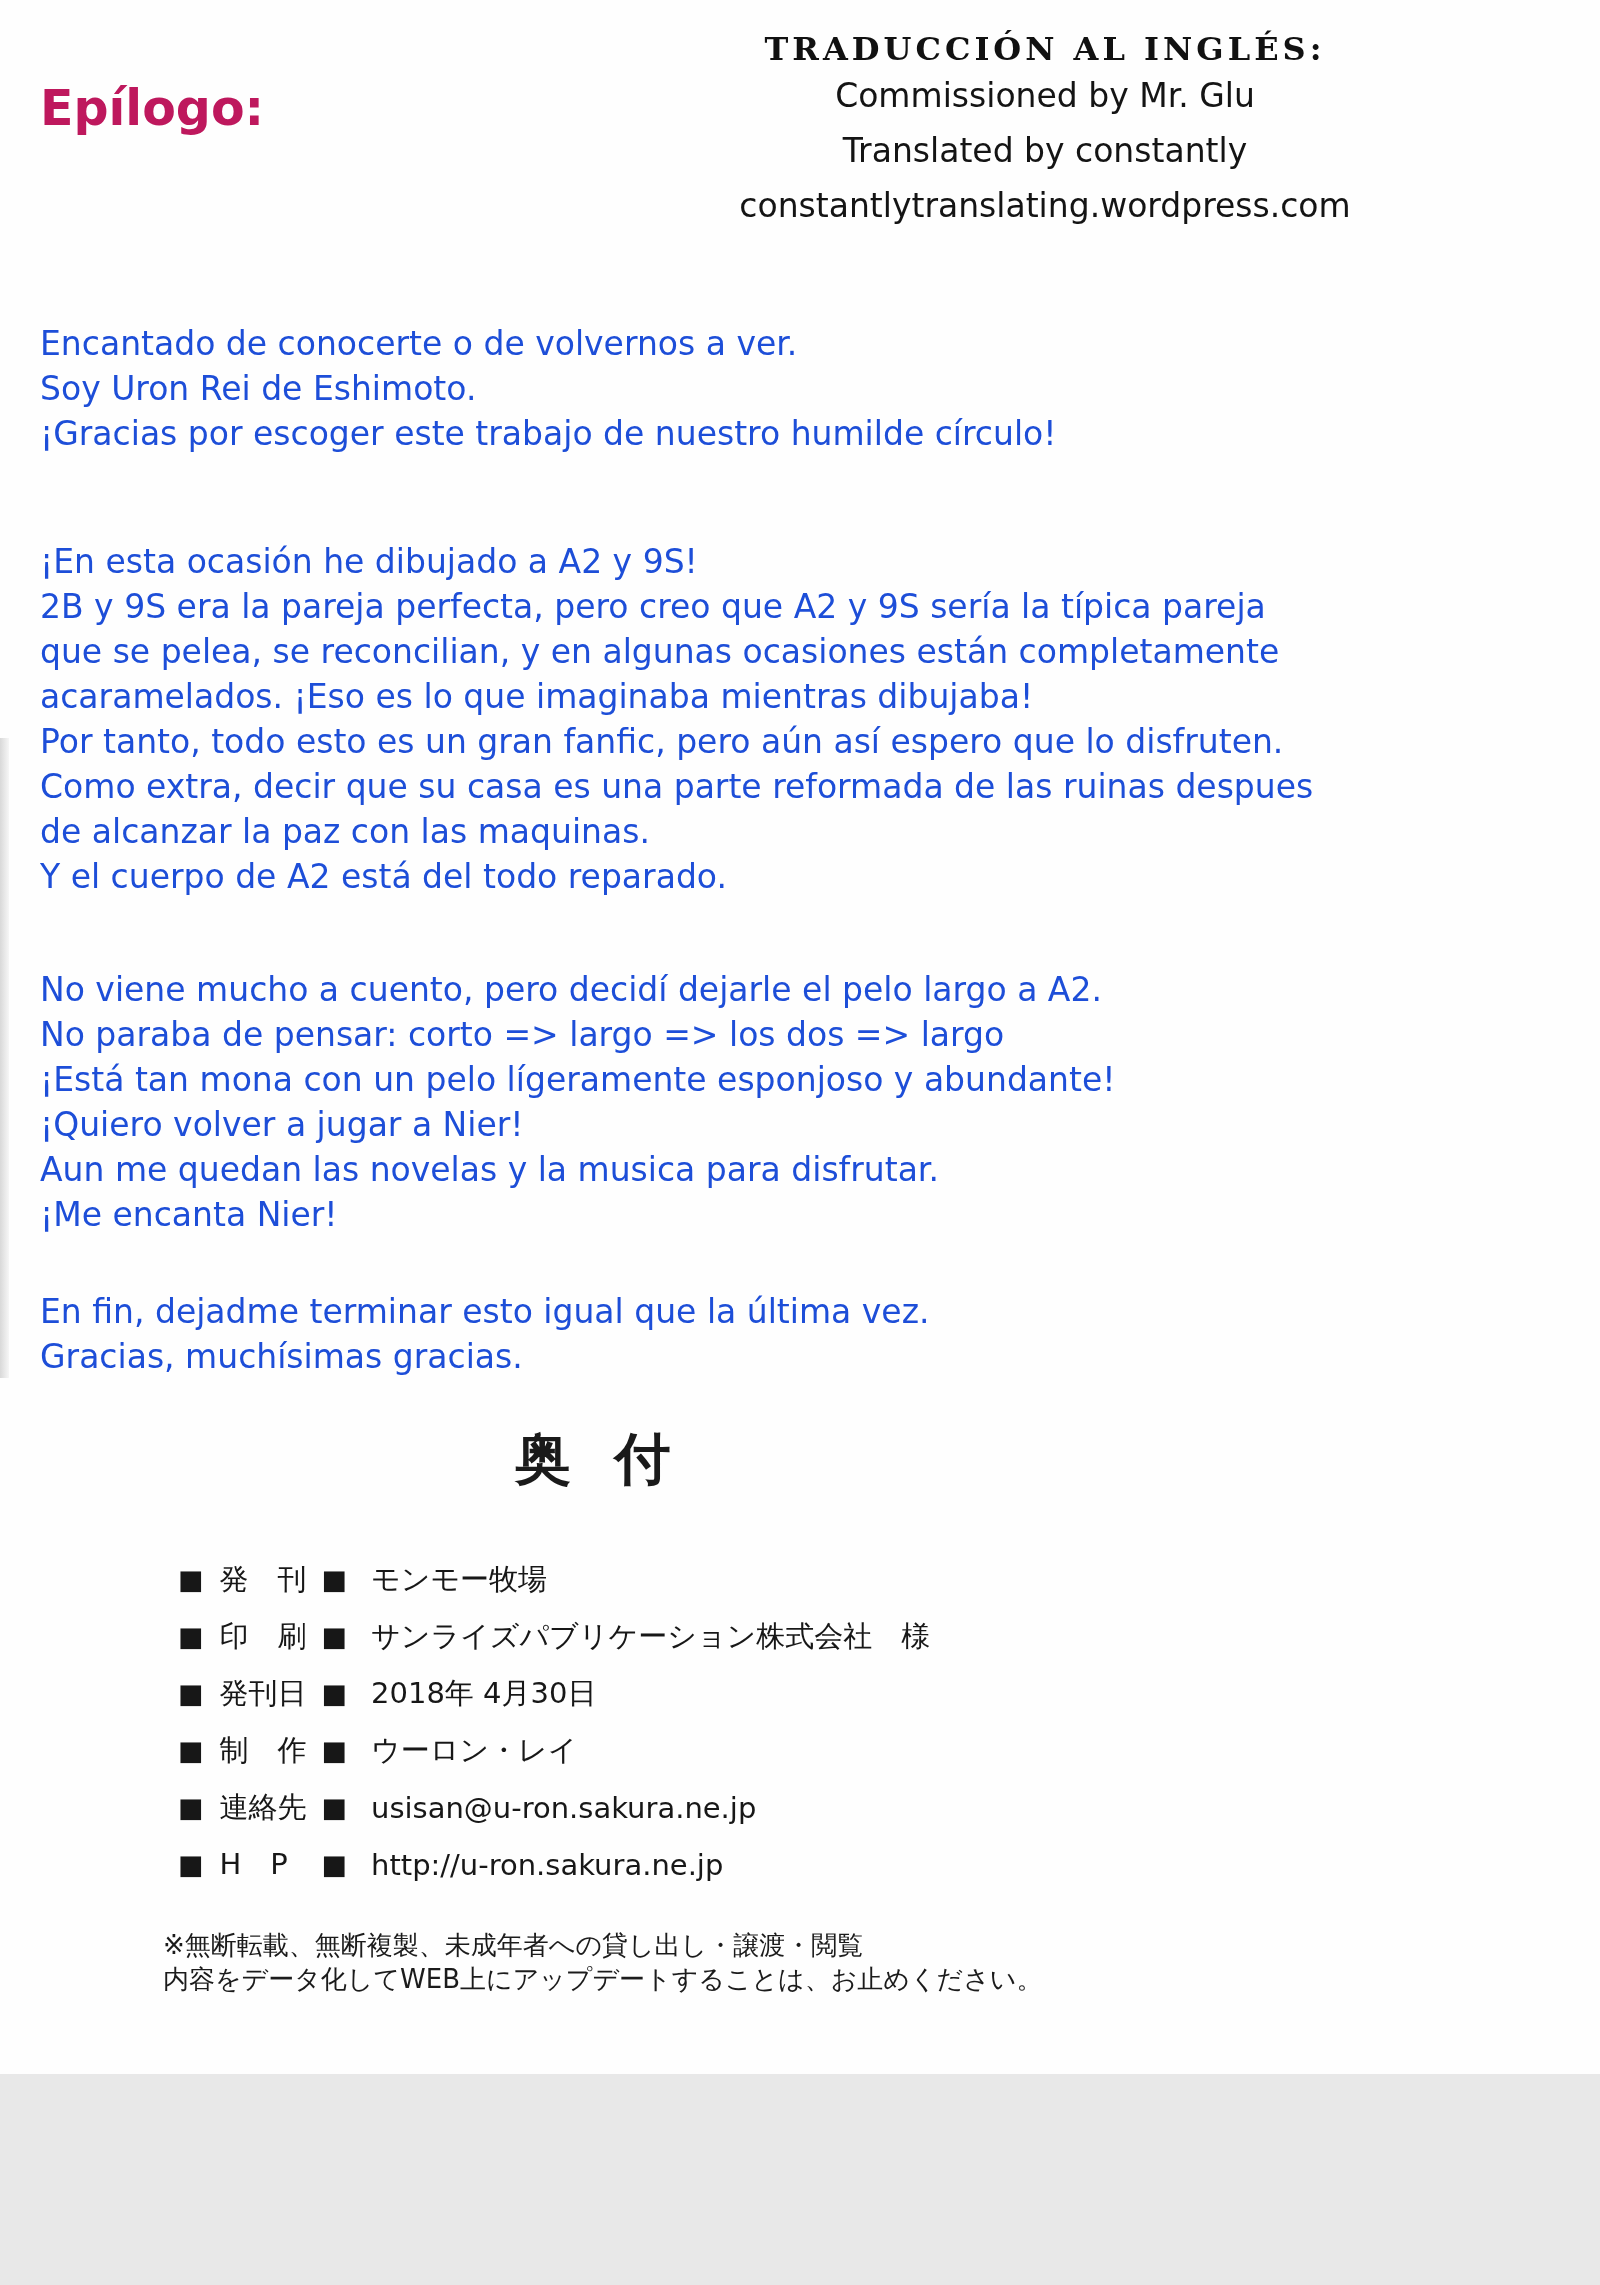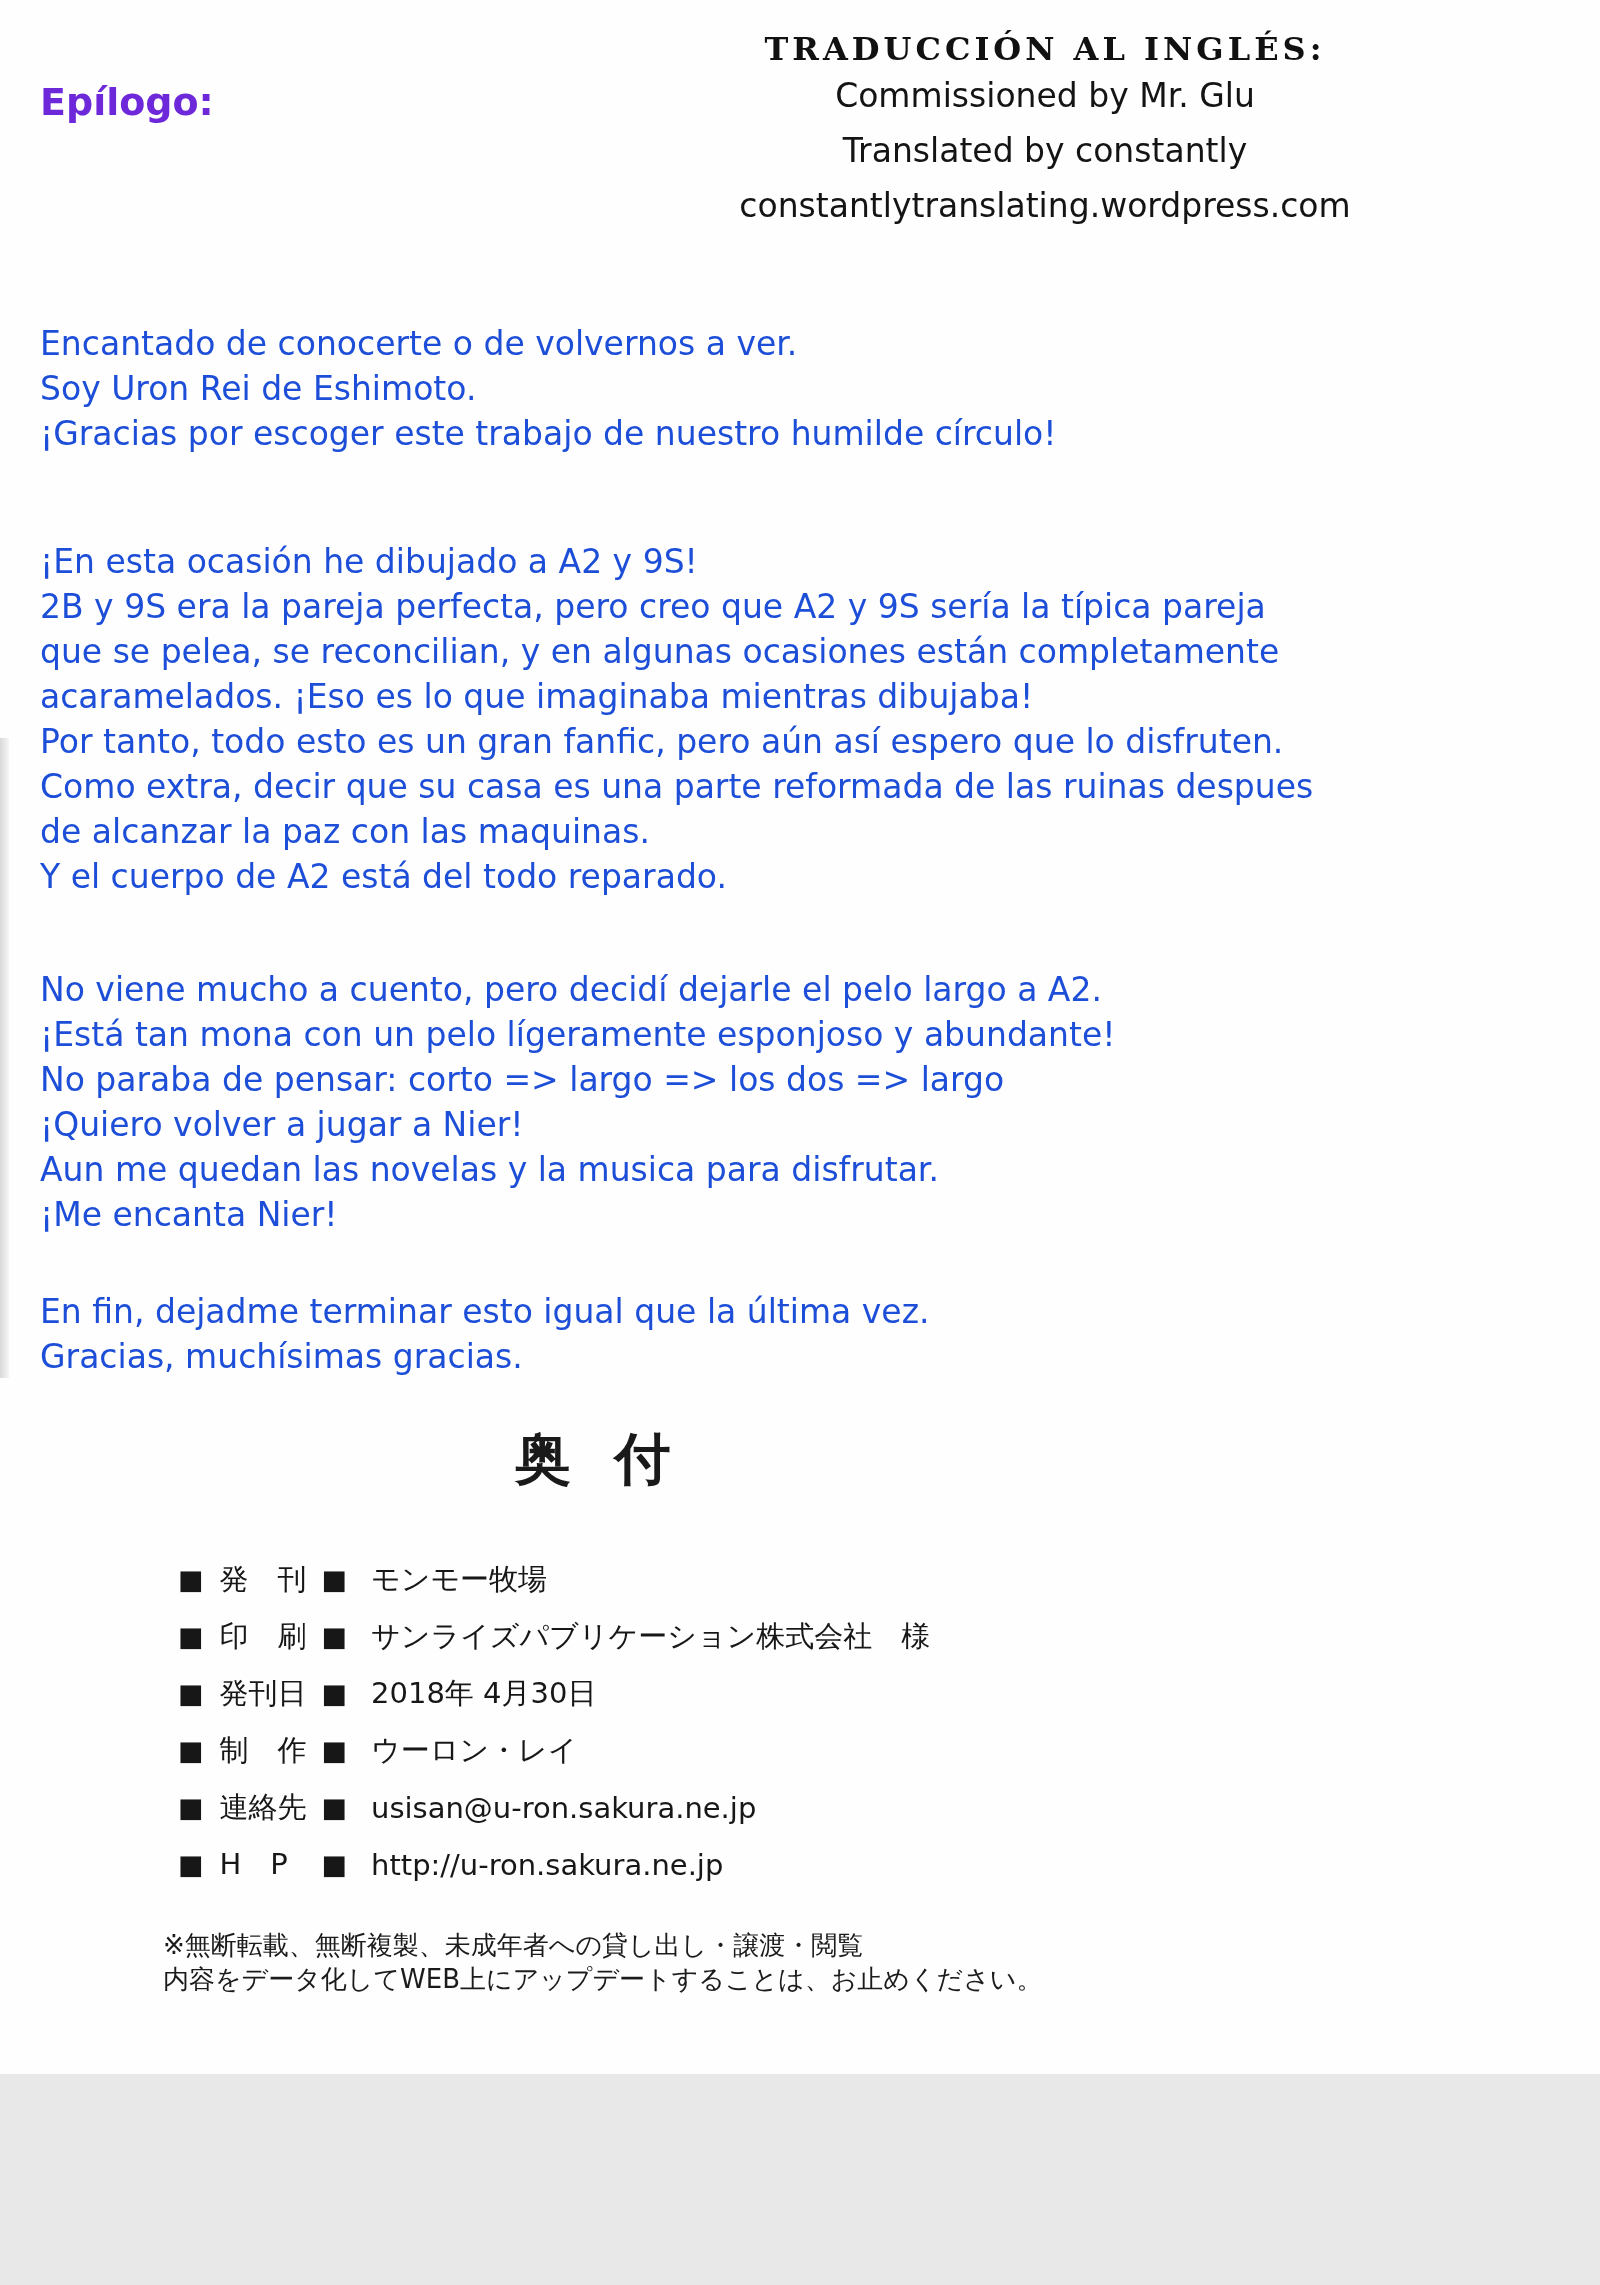--- a/index.html
+++ b/index.html
@@ -18,21 +18,21 @@
   .credits-title {
     font-family:"DejaVu Serif", serif;
     font-weight:bold; font-size:32px; letter-spacing:4px;
     color:#111;
   }
   .credits-line { font-size:33px; line-height:55px; color:#141414; }
 
   
   .epilogo {
     position:absolute; top:80px; left:40px; margin:0;
-    font-size:38px; font-weight:bold; color:#6d28d9;
+    font-size:49px; font-weight:bold; color:#be185d;
   }
 
   
   .body-text {
     position:absolute; top:266px; left:40px; width:1460px;
     font-size:33px; line-height:45px; color:#1d4ed8;
   }
   .body-text p { margin:0; }
   .para-gap-a { margin-bottom:55px !important; }
   .para-gap-b { margin-bottom:83px !important; }
@@ -101,22 +101,22 @@
       <div>que se pelea, se reconcilian, y en algunas ocasiones están completamente</div>
       <div>acaramelados. ¡Eso es lo que imaginaba mientras dibujaba!</div>
       <div>Por tanto, todo esto es un gran fanfic, pero aún así espero que lo disfruten.</div>
       <div>Como extra, decir que su casa es una parte reformada de las ruinas despues</div>
       <div>de alcanzar la paz con las maquinas.</div>
       <div>Y el cuerpo de A2 está del todo reparado.</div>
     <p></p>
     <p class="para-gap-c">
       </p>
       <div>No viene mucho a cuento, pero decidí dejarle el pelo largo a A2.</div>
+      <div>No paraba de pensar: corto =&gt; largo =&gt; los dos =&gt; largo</div>
       <div>¡Está tan mona con un pelo lígeramente esponjoso y abundante!</div>
-      <div>No paraba de pensar: corto =&gt; largo =&gt; los dos =&gt; largo</div>
       <div>¡Quiero volver a jugar a Nier!</div>
       <div>Aun me quedan las novelas y la musica para disfrutar.</div>
       <div>¡Me encanta Nier!</div>
     <p></p>
     <p class="para-gap-d">
       </p>
       <div>En fin, dejadme terminar esto igual que la última vez.</div>
     <p></p>
     <p>
       </p>

